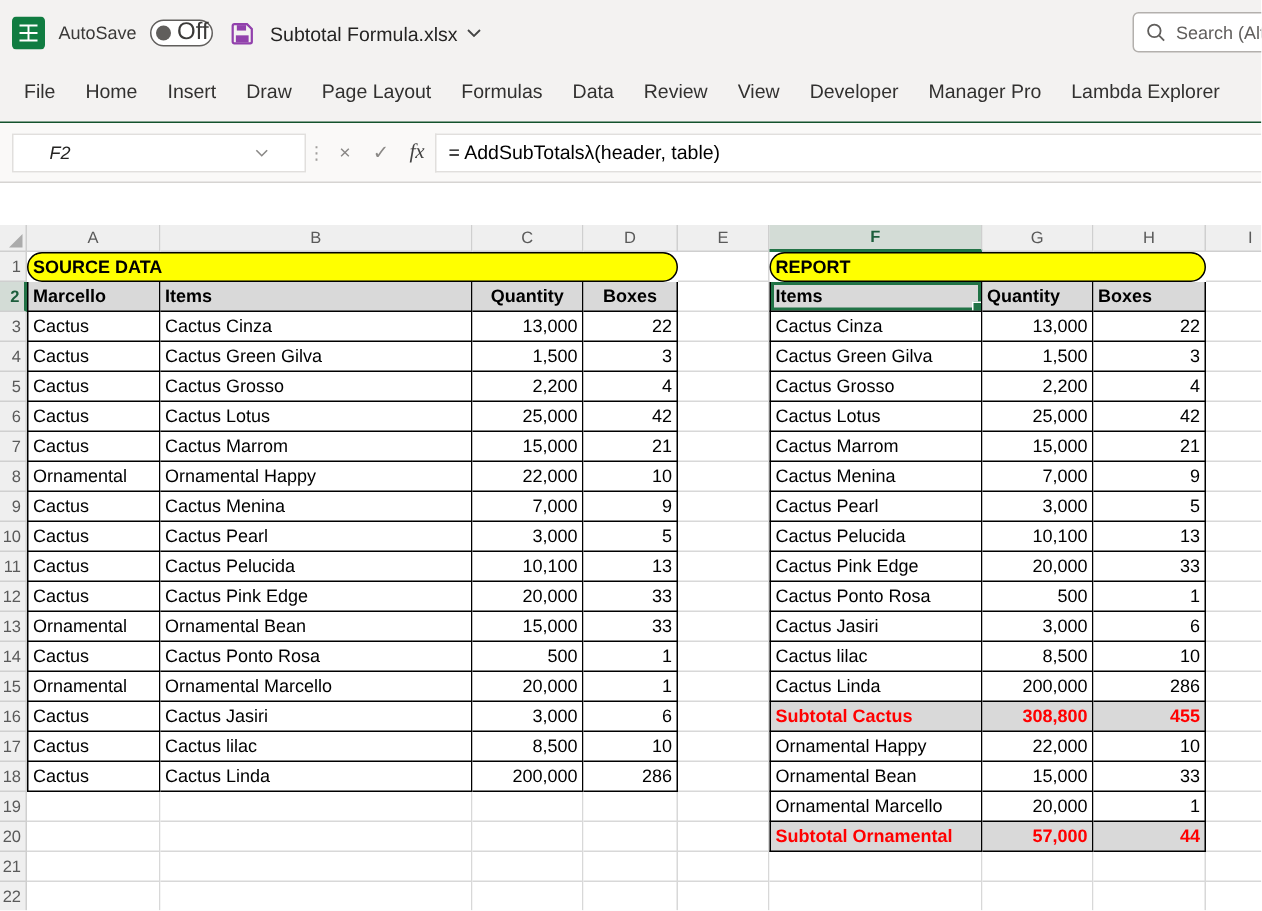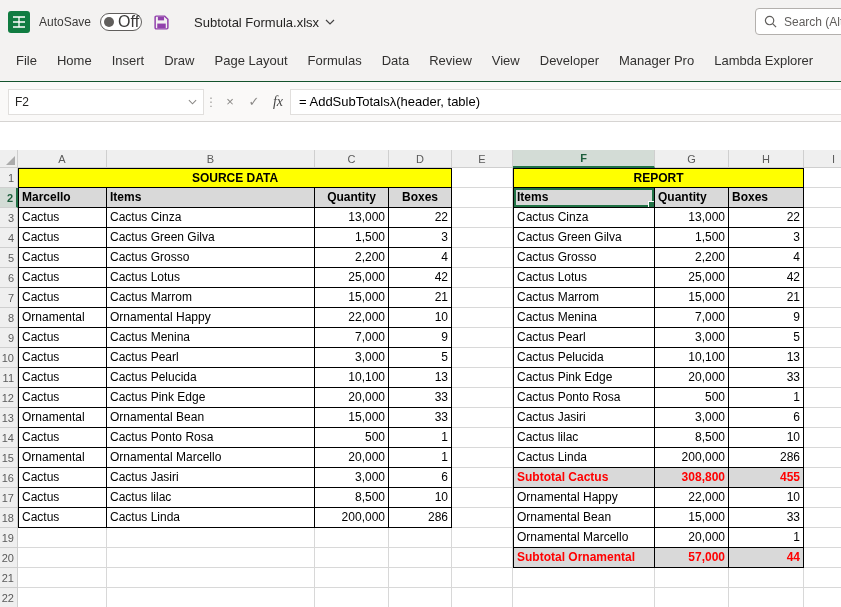--- a/index.html
+++ b/index.html
@@ -7,32 +7,32 @@
   .app{position:relative;width:841px;height:607px;font-family:"Liberation Sans",sans-serif;background:#fff;overflow:hidden;}
 
   
   .titlebar{position:absolute;top:0;left:0;width:841px;height:44px;background:#F3F2F1;display:flex;align-items:center;padding:0 8px;gap:9px;}
   .xl-icon{width:22px;height:22px;flex:0 0 auto;display:flex;align-items:center;justify-content:center;}
   .autosave-label{font-size:12px;color:#3B3A39;}
   .toggle{width:42px;height:18px;border:1px solid #605E5C;border-radius:10px;background:#fff;display:flex;align-items:center;padding:0 3px;gap:4px;cursor:pointer;}
   .knob{width:10px;height:10px;border-radius:50%;background:#605E5C;flex:0 0 auto;}
   .toggle-text{font-size:16px;color:#3B3A39;}
   .save-btn{width:20px;height:20px;display:flex;align-items:center;justify-content:center;}
-  .fname{display:flex;align-items:center;gap:6px;margin-left:14px;cursor:pointer;}
+  .fname{display:flex;align-items:center;gap:6px;cursor:pointer;}
   .fname .fname-text{font-size:13px;color:#252423;}
   .search{position:absolute;top:8px;left:755px;width:240px;height:27px;border:1px solid #B3B0AD;border-radius:4px;background:#fff;display:flex;align-items:center;padding:0 8px;gap:7px;}
   .search span{font-size:12px;color:#605E5C;white-space:nowrap;}
 
   
   .ribbonrow{position:absolute;top:44px;left:0;width:841px;height:38px;background:#F3F2F1;display:flex;align-items:flex-start;padding:0 6px;border-bottom:1px solid #14532d;}
   .rtab{padding:9px 10px;font-size:13px;color:#323130;white-space:nowrap;cursor:pointer;}
 
   
   .fbar{position:absolute;top:82px;left:0;width:841px;height:40px;background:#FAF9F8;border-bottom:1px solid #D6D4D2;display:flex;align-items:center;padding:5px 0 5px 8px;}
-  .namebox{width:196px;height:26px;background:#fff;border:1px solid #E1DFDD;display:flex;align-items:center;padding:0 6px;cursor:text;}
+  .namebox{width:196px;height:26px;background:#fff;border:1px solid #E1DFDD;display:flex;align-items:center;padding:0 24px;cursor:text;font-style:italic;}
   .namebox .nb-text{flex:1;font-size:12px;color:#252423;}
   .grip{width:14px;text-align:center;color:#A19F9D;font-size:12px;}
   .fbtn{width:24px;height:26px;display:flex;align-items:center;justify-content:center;font-size:13px;color:#8A8886;cursor:pointer;}
   .fbtn.fx{font-style:italic;font-family:"Liberation Serif",serif;color:#444;font-size:14px;}
   .finput{flex:1;height:26px;background:#fff;border:1px solid #E1DFDD;border-right:none;display:flex;align-items:center;padding:0 8px;font-size:13px;color:#000;cursor:text;white-space:nowrap;overflow:hidden;}
 
   
   .grid{position:absolute;top:150px;left:0;width:841px;height:457px;background:#fff;overflow:hidden;display:grid;}
   .hdr{background:#EFEFEF;border-right:1px solid #CFCFCF;border-bottom:1px solid #CFCFCF;display:flex;align-items:center;justify-content:center;font-size:11px;color:#5A5A5A;cursor:pointer;position:relative;}
   .rowhdr{justify-content:flex-end;padding-right:3px;}
@@ -40,21 +40,21 @@
   .selhdr{background:#D3DCD6;color:#1C5E3C;font-weight:bold;}
   .selcolhdr{border-bottom:2px solid var(--sel,#217346);}
   .selrowhdr{border-right:2px solid var(--sel,#217346);}
 
   .cell{position:relative;background:#fff;border-right:1px solid #D8D8D8;border-bottom:1px solid #D8D8D8;font-size:12px;color:#000;line-height:18px;padding:0 3px;white-space:nowrap;overflow:hidden;cursor:cell;}
   .tb{border-right-color:#000;border-bottom-color:#000;}
   .tl{border-left:1px solid #000;}
   .tt{border-top:1px solid #000;}
   .span4{grid-column:span 4;}
   .span3{grid-column:span 3;}
-  .title{background:var(--yellow,#FFFF00);font-weight:bold;text-align:center;}
+  .title{background:var(--yellow,#FFFF00);font-weight:bold;border-radius:10px;}
   .head{background:var(--hdrfill,#D9D9D9);font-weight:bold;}
   .ctr{text-align:center;}
   .num{text-align:right;}
   .sub{background:var(--hdrfill,#D9D9D9);color:var(--subred,#FF0000);font-weight:bold;}
   .selcell{box-shadow:inset 0 0 0 2px var(--sel,#217346);}
   .selcell::after{content:"";position:absolute;right:0;bottom:0;width:5px;height:5px;background:var(--sel,#217346);border-left:1px solid #fff;border-top:1px solid #fff;}
 </style>
 </head>
 <body>
 

